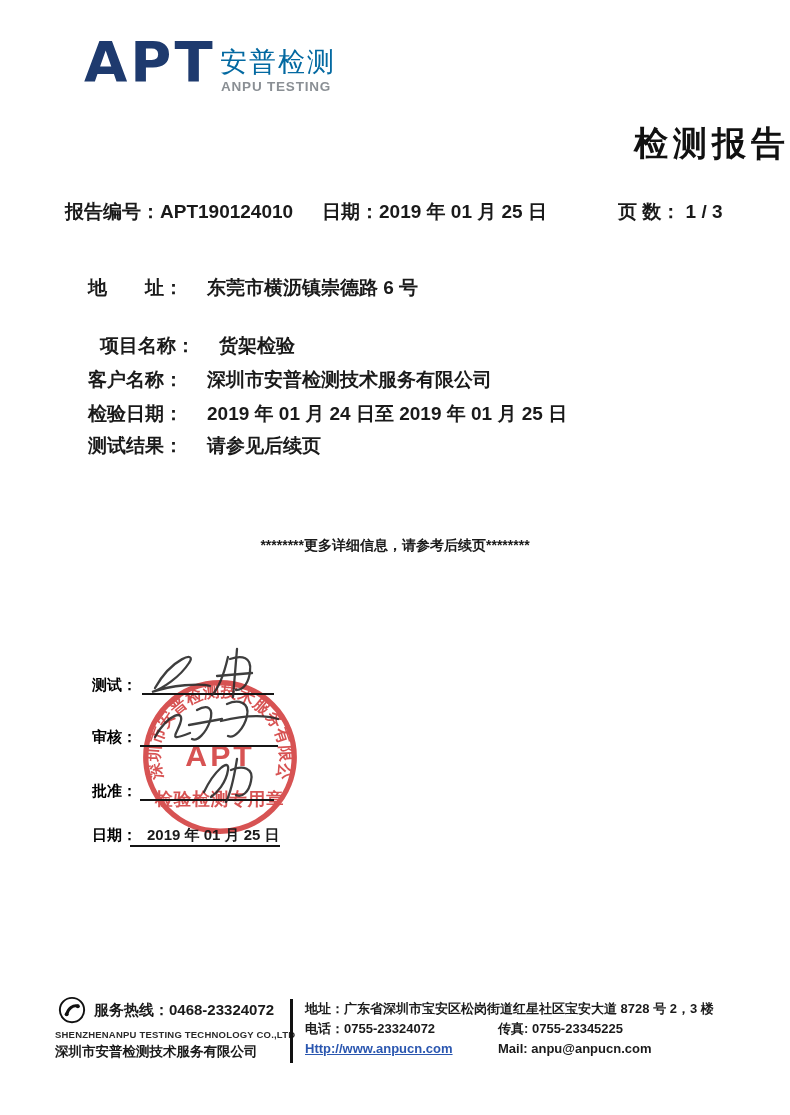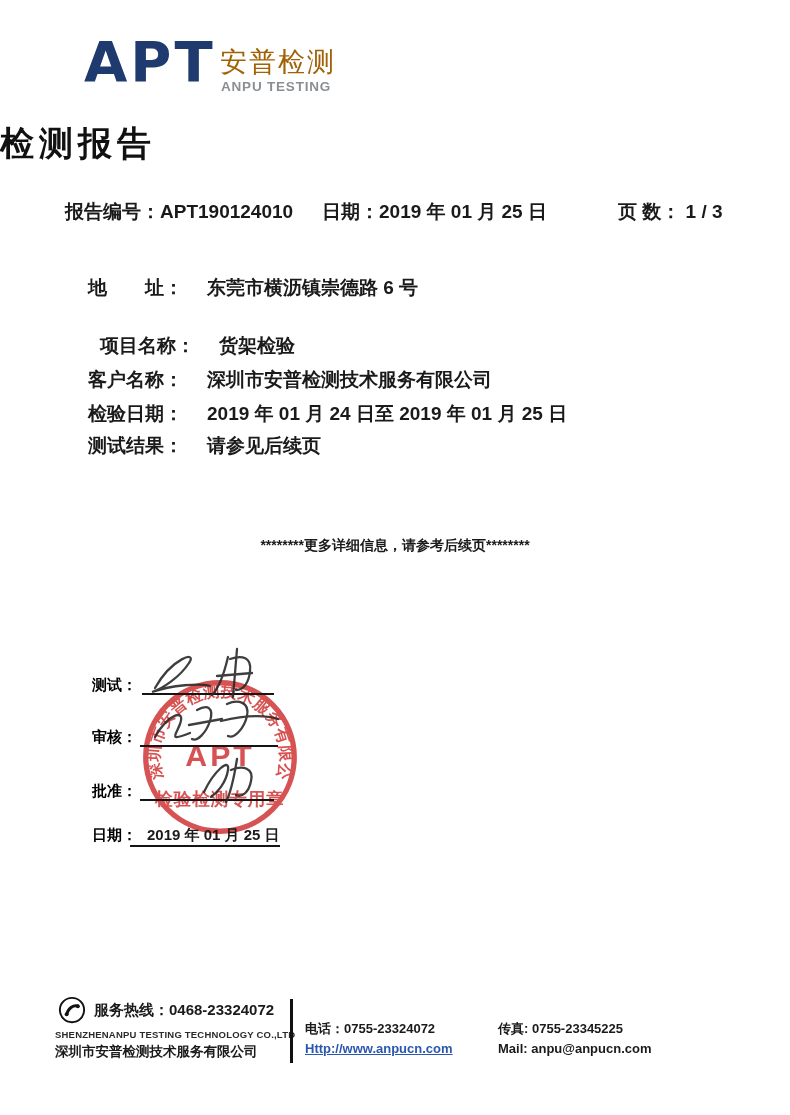--- a/index.html
+++ b/index.html
@@ -18,32 +18,32 @@
   
   .logo-mark {
     left: 84px; top: 34px;
     font-size: 56px; font-weight: 800;
     color: #1e3a6e; letter-spacing: 3px;
     font-family: "DejaVu Sans", sans-serif;
     line-height: 1;
   }
   .logo-cn {
     left: 220px; top: 44px;
-    font-size: 27px; color: #a16207; letter-spacing: 2px;
+    font-size: 27px; color: #0369a1; letter-spacing: 2px;
     font-weight: 500;
   }
   .logo-en {
     left: 221px; top: 79px;
     font-size: 13.5px; color: #8a8f94; font-weight: bold; letter-spacing: 0.8px;
   }
 
   
   .doc-title {
     left: 0; top: 121px; width: 100%;
-    text-align: left;
+    text-align: right;
     font-size: 34px; font-weight: bold; color: #111;
     letter-spacing: 5px;
   }
   .row-text { font-size: 19px; font-weight: bold; color: #1a1a1a; white-space: nowrap; }
 
   
   .meta-report { left: 65px;  top: 199px; }
   .meta-date   { left: 322px; top: 199px; }
   .meta-pages  { left: 618px; top: 199px; }
 
@@ -187,18 +187,19 @@
     <circle cx="17" cy="8.7" r="1.7" fill="#111"></circle>
   </svg>
   <div class="abs footer-hotline">
     <span>服务热线：</span><span>0468-23324072</span>
   </div>
   <div class="abs footer-en">SHENZHENANPU TESTING TECHNOLOGY CO.,LTD</div>
   <div class="abs footer-cn">深圳市安普检测技术服务有限公司</div>
 
   <div class="abs footer-divider"></div>
 
+  <div class="abs f-r footer-addr">地址：广东省深圳市宝安区松岗街道红星社区宝安大道 8728 号 2，3 楼</div>
   <div class="abs f-r footer-tel">电话：0755-23324072</div>
   <div class="abs f-r footer-fax">传真: 0755-23345225</div>
   <a href="#" class="abs f-r footer-web">Http://www.anpucn.com</a>
   <div class="abs f-r footer-mail">Mail: anpu@anpucn.com</div>
 
 </div>
 
 </body></html>

